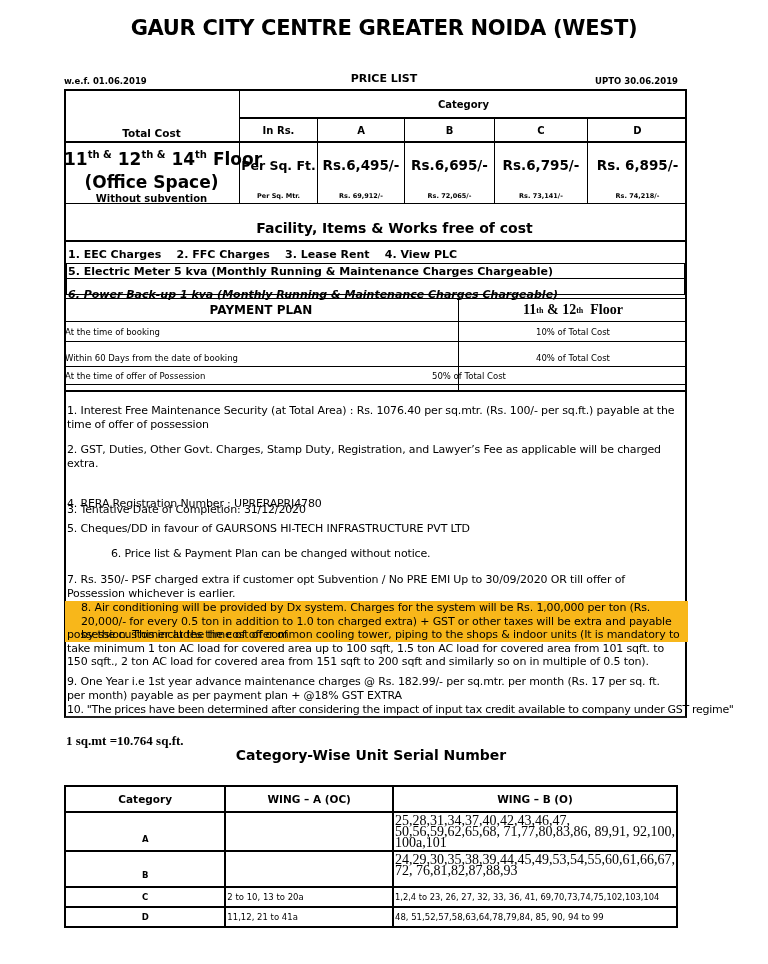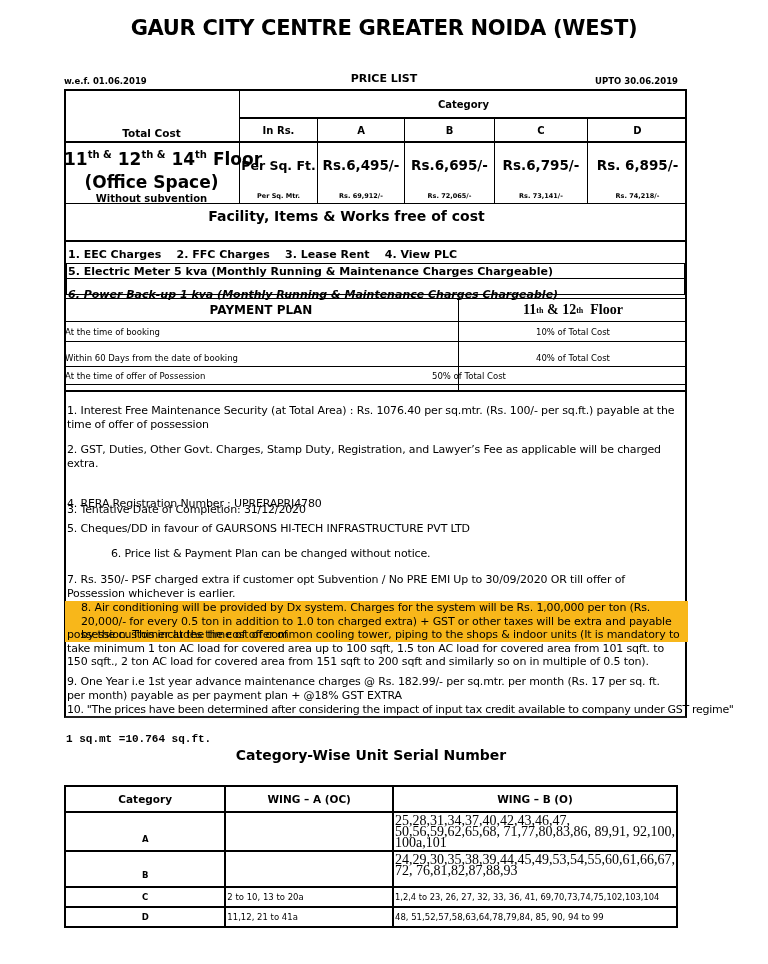--- a/index.html
+++ b/index.html
@@ -83,21 +83,21 @@
 
 <div class="cell price" style="left:318px;top:150px;width:86px;height:30px;">Rs.6,495/-</div>
 <div class="cell tiny" style="left:318px;top:190px;width:86px;height:12px;">Rs. 69,912/-</div>
 <div class="cell price" style="left:405px;top:150px;width:89px;height:30px;">Rs.6,695/-</div>
 <div class="cell tiny" style="left:405px;top:190px;width:89px;height:12px;">Rs. 72,065/-</div>
 <div class="cell price" style="left:495px;top:150px;width:92px;height:30px;">Rs.6,795/-</div>
 <div class="cell tiny" style="left:495px;top:190px;width:92px;height:12px;">Rs. 73,141/-</div>
 <div class="cell price" style="left:588px;top:150px;width:99px;height:30px;">Rs. 6,895/-</div>
 <div class="cell tiny" style="left:588px;top:190px;width:99px;height:12px;">Rs. 74,218/-</div>
 
-<div class="cell b" style="left:64px;top:205px;width:565px;height:22px;font-size:14px;">Facility, Items &amp; Works free of cost</div>
+<div class="cell b" style="left:64px;top:217px;width:565px;height:22px;font-size:14px;padding-left:48px;">Facility, Items &amp; Works free of cost</div>
 <div class="line-h" style="left:64px;top:240px;width:623px;height:2px;"></div>
 <div class="free-item" style="top:248px;white-space:pre;">1. EEC Charges    2. FFC Charges    3. Lease Rent    4. View PLC</div>
 <div class="abs" style="left:66px;top:263px;width:619px;height:16px;border:1px solid #000;box-sizing:border-box;"></div>
 <div class="free-item" style="top:265px;">5. Electric Meter 5 kva (Monthly Running &amp; Maintenance Charges Chargeable)</div>
 <div class="abs" style="left:66px;top:279px;width:619px;height:16px;border:1px solid #000;border-top:none;box-sizing:border-box;"></div>
 <div class="free-item" style="top:288px;font-style:italic;">6. Power Back-up 1 kva (Monthly Running &amp; Maintenance Charges Chargeable)</div>
 
 <div class="line-h" style="left:64px;top:298px;width:623px;"></div>
 <div class="line-h" style="left:64px;top:321px;width:623px;"></div>
 <div class="line-h" style="left:64px;top:341px;width:623px;"></div>
@@ -121,21 +121,21 @@
 <div class="note" style="top:476px;margin-top:27px;">3. Tentative Date of Completion: 31/12/2020</div>
 <div class="note" style="top:497px;">4. RERA Registration Number : UPRERAPRJ4780</div>
 <div class="note" style="top:522px;">5. Cheques/DD in favour of GAURSONS HI-TECH INFRASTRUCTURE PVT LTD</div>
 <div class="note" style="top:547px;padding-left:44px;">6. Price list &amp; Payment Plan can be changed without notice.</div>
 <div class="note" style="top:573px;width:600px;">7. Rs. 350/- PSF charged extra if customer opt Subvention / No PRE EMI Up to 30/09/2020 OR till offer of Possession whichever is earlier.</div>
 <div class="note hl" style="top:601px;left:65px;width:623px;padding-left:16px;box-sizing:border-box;">8. Air conditioning will be provided by Dx system. Charges for the system will be Rs. 1,00,000 per ton (Rs. 20,000/- for every 0.5 ton in addition to 1.0 ton charged extra) + GST or other taxes will be extra and payable by the  customer at the time of offer of</div>
 <div class="note" style="top:628px;width:620px;">possession. This includes the cost of common cooling tower, piping to the shops &amp; indoor units (It is mandatory to take minimum 1 ton AC load for covered area up to 100 sqft, 1.5 ton AC load  for covered area from 101 sqft. to 150 sqft., 2 ton AC load for covered area from 151 sqft to 200 sqft and similarly  so on in multiple of 0.5 ton).</div>
 <div class="note" style="top:675px;width:610px;">9. One Year i.e 1st year advance maintenance charges @ Rs. 182.99/- per sq.mtr. per month (Rs. 17 per sq. ft. per month) payable as per payment plan + @18% GST EXTRA</div>
 <div class="note" style="top:703px;white-space:nowrap;letter-spacing:-0.3px;">10. "The prices have been determined after considering the impact of input tax credit available to company under GST regime"</div>
 
-<div class="abs b" style="left:66px;top:733px;font-size:11px;font-family:Liberation Mono, monospace;">1 sq.mt =10.764 sq.ft.</div>
+<div class="abs b" style="left:66px;top:733px;font-size:13px;font-family:Liberation Serif, serif;">1 sq.mt =10.764 sq.ft.</div>
 <div class="abs b" style="left:0;width:742px;text-align:center;top:747px;font-size:14px;font-family:'DejaVu Sans',sans-serif;">Category-Wise Unit Serial Number</div>
 
 <table class="cw">
   <colgroup>
     <col style="width:163px">
       <col style="width:171px">
       <col style="width:280px">
   </colgroup>
   <tbody>
       <tr>

